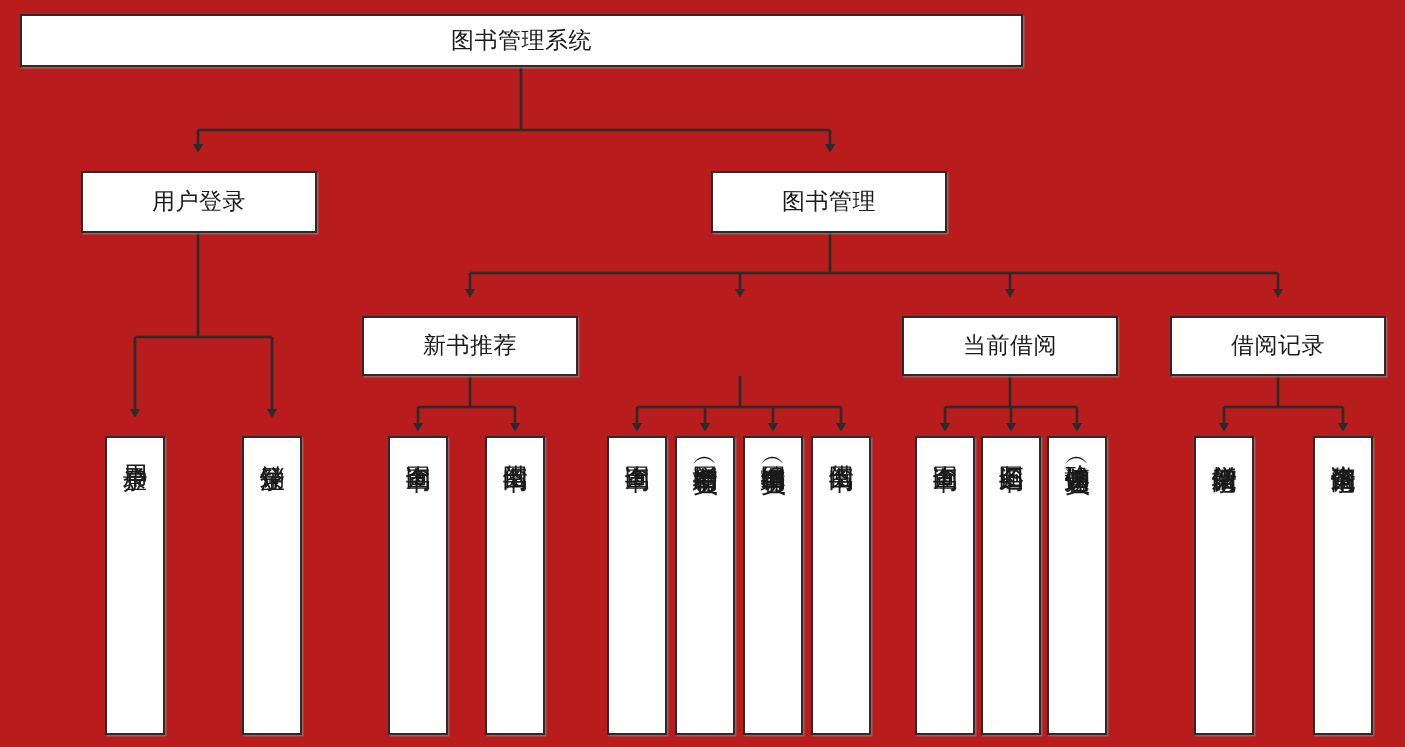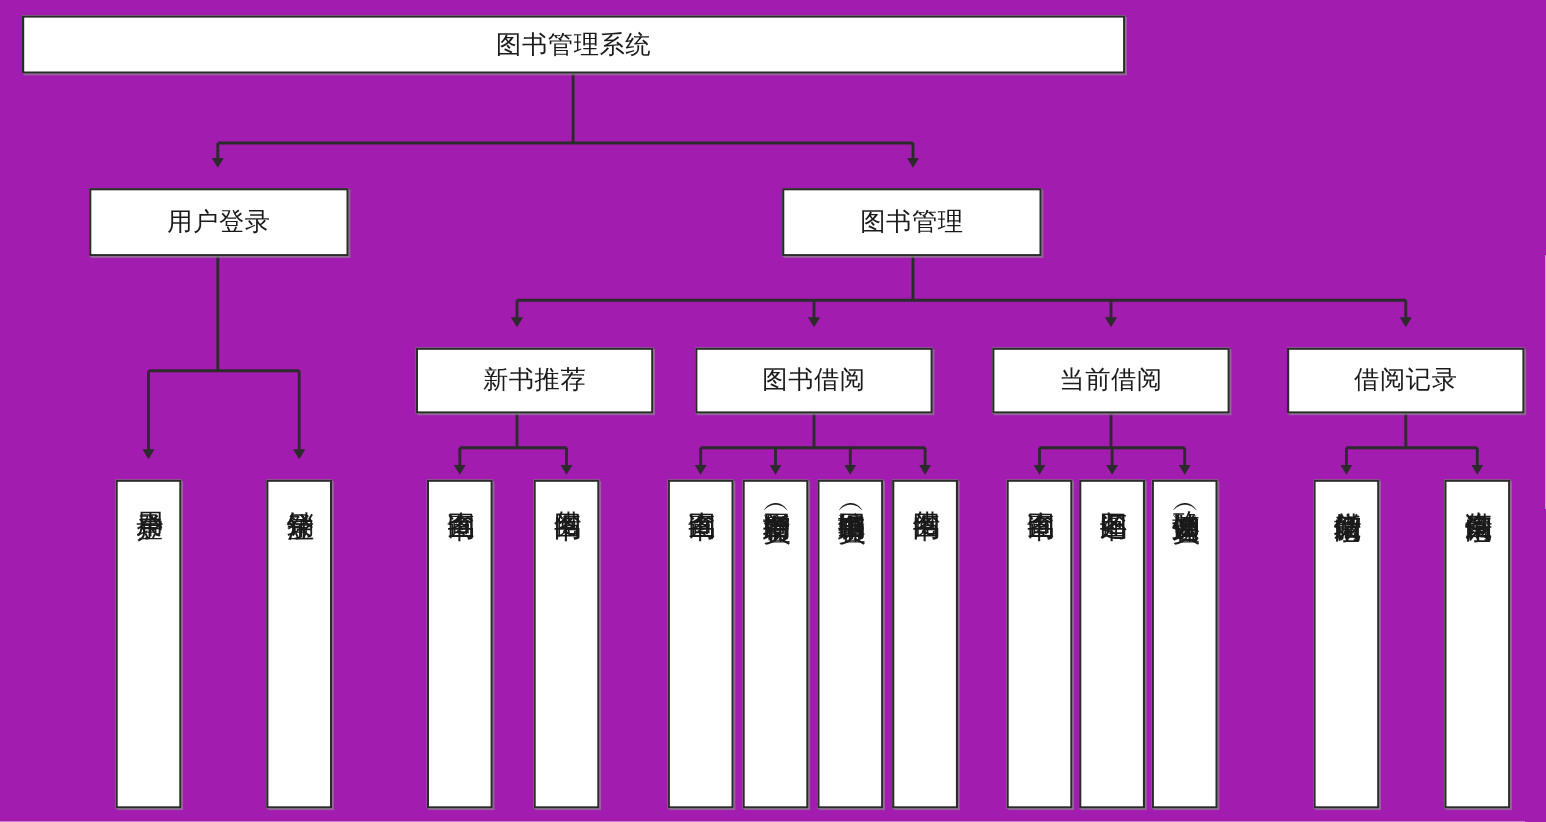--- a/index.html
+++ b/index.html
@@ -8,21 +8,21 @@
     padding: 0;
     background: #ffffff;
   }
   body {
     font-family: "Liberation Sans", "DejaVu Sans", sans-serif;
   }
   #canvas {
     position: relative;
     width: 1405px;
     height: 747px;
-    background: #a21caf;
+    background: #b91c1c;
     overflow: hidden;
   }
   #edges {
     position: absolute;
     left: 0;
     top: 0;
     width: 1405px;
     height: 747px;
     pointer-events: none;
   }
@@ -136,25 +136,22 @@
     <span class="label">图书管理系统</span>
   </div>
 
   <div class="node h" style="left:81px; top:171px; width:236px; height:62px;">
     <span class="label">用户登录</span>
   </div>
   <div class="node h" style="left:711px; top:171px; width:236px; height:62px;">
     <span class="label">图书管理</span>
   </div>
 
-  <div class="node h" style="left:362px; top:316px; width:216px; height:60px;margin-left:16px;">
+  <div class="node h" style="left:362px; top:316px; width:216px; height:60px;">
     <span class="label">新书推荐</span>
-  </div>
-  <div class="node h" style="left:632px; top:316px; width:216px; height:60px;">
-    <span class="label">图书借阅</span>
   </div>
   <div class="node h" style="left:1170px; top:316px; width:216px; height:60px;">
     <span class="label">借阅记录</span>
   </div>
   <div class="node h" style="left:902px; top:316px; width:216px; height:60px;">
     <span class="label">当前借阅</span>
   </div>
 
   <div class="node v" style="left:105px; top:436px; width:60px; height:299px;">
     <span class="label">用户登录</span>

